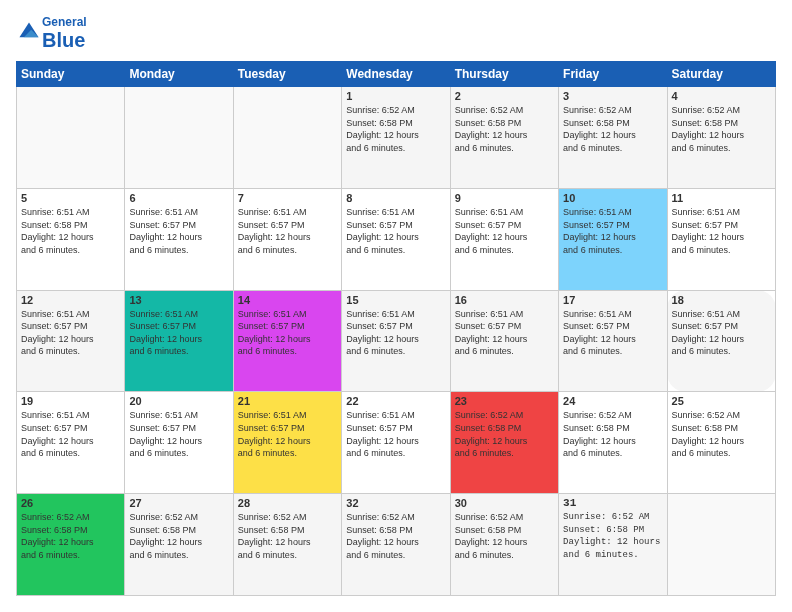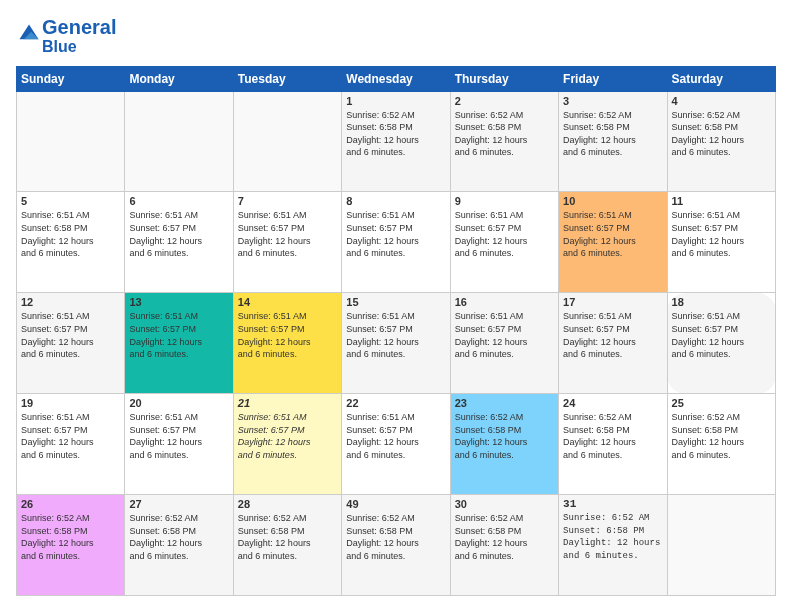--- a/index.html
+++ b/index.html
@@ -96,24 +96,24 @@
 <div class="page">
   <div class="header">
     <div class="logo">
       <div>
         <svg class="logo-icon" viewBox="0 0 30 30">
           <polygon points="15,2 28,22 2,22" fill="#1a5fb4"></polygon>
           <polygon points="18,12 28,22 8,22" fill="#4a9fd4" opacity="0.7"></polygon>
         </svg>
       </div>
       <div>
-        <div style="font-size:20px;font-weight:bold;color:#333;line-height:1.1;">
+        <div style="font-size:12px;font-weight:bold;color:#333;line-height:1.1;">
           <span style="color:#1a5fb4;">General</span>
         </div>
-        <div style="font-size:16px;font-weight:bold;color:#1a5fb4;line-height:1.1;">Blue</div>
+        <div style="font-size:20px;font-weight:bold;color:#1a5fb4;line-height:1.1;">Blue</div>
       </div>
     </div>
     <div class="title-block">
       <div class="month-title"></div>
       <div class="location"></div>
     </div>
   </div>
 
   <table class="calendar">
     <thead>
@@ -190,21 +190,21 @@
 Daylight: 12 hours
 and 6 minutes.</div>
           </td>
           <td style="background: rgb(255, 255, 255);">
             <span class="day-num">9</span>
             <div class="day-info" style="white-space: pre-line;">Sunrise: 6:51 AM
 Sunset: 6:57 PM
 Daylight: 12 hours
 and 6 minutes.</div>
           </td>
-          <td style="background: #fdba74;">
+          <td style="background: #7dd3fc;">
             <span class="day-num">10</span>
             <div class="day-info" style="white-space: pre-line;">Sunrise: 6:51 AM
 Sunset: 6:57 PM
 Daylight: 12 hours
 and 6 minutes.</div>
           </td>
           <td style="background: rgb(255, 255, 255);">
             <span class="day-num">11</span>
             <div class="day-info" style="white-space: pre-line;">Sunrise: 6:51 AM
 Sunset: 6:57 PM
@@ -220,21 +220,21 @@
 Daylight: 12 hours
 and 6 minutes.</div>
           </td>
           <td style="background: #14b8a6;">
             <span class="day-num">13</span>
             <div class="day-info" style="white-space: pre-line;">Sunrise: 6:51 AM
 Sunset: 6:57 PM
 Daylight: 12 hours
 and 6 minutes.</div>
           </td>
-          <td style="background: #fde047;">
+          <td style="background: #d946ef;">
             <span class="day-num">14</span>
             <div class="day-info" style="white-space: pre-line;">Sunrise: 6:51 AM
 Sunset: 6:57 PM
 Daylight: 12 hours
 and 6 minutes.</div>
           </td>
           <td style="background: rgb(245, 245, 245);">
             <span class="day-num">15</span>
             <div class="day-info" style="white-space: pre-line;">Sunrise: 6:51 AM
 Sunset: 6:57 PM
@@ -271,35 +271,35 @@
 Daylight: 12 hours
 and 6 minutes.</div>
           </td>
           <td style="background: rgb(255, 255, 255);">
             <span class="day-num">20</span>
             <div class="day-info" style="white-space: pre-line;">Sunrise: 6:51 AM
 Sunset: 6:57 PM
 Daylight: 12 hours
 and 6 minutes.</div>
           </td>
-          <td style="background: #fef9c3; font-style: italic;">
+          <td style="background: #fde047;">
             <span class="day-num">21</span>
             <div class="day-info" style="white-space: pre-line;">Sunrise: 6:51 AM
 Sunset: 6:57 PM
 Daylight: 12 hours
 and 6 minutes.</div>
           </td>
           <td style="background: rgb(255, 255, 255);">
             <span class="day-num">22</span>
             <div class="day-info" style="white-space: pre-line;">Sunrise: 6:51 AM
 Sunset: 6:57 PM
 Daylight: 12 hours
 and 6 minutes.</div>
           </td>
-          <td style="background: #7dd3fc;">
+          <td style="background: #ef4444;">
             <span class="day-num">23</span>
             <div class="day-info" style="white-space: pre-line;">Sunrise: 6:52 AM
 Sunset: 6:58 PM
 Daylight: 12 hours
 and 6 minutes.</div>
           </td>
           <td style="background: rgb(255, 255, 255); margin-left: 16px;">
             <span class="day-num">24</span>
             <div class="day-info" style="white-space: pre-line;">Sunrise: 6:52 AM
 Sunset: 6:58 PM
@@ -308,21 +308,21 @@
           </td>
           <td style="background: rgb(255, 255, 255);">
             <span class="day-num">25</span>
             <div class="day-info" style="white-space: pre-line;">Sunrise: 6:52 AM
 Sunset: 6:58 PM
 Daylight: 12 hours
 and 6 minutes.</div>
           </td>
         </tr>
         <tr>
-          <td style="background: #f0abfc;">
+          <td style="background: #22c55e;">
             <span class="day-num">26</span>
             <div class="day-info" style="white-space: pre-line;">Sunrise: 6:52 AM
 Sunset: 6:58 PM
 Daylight: 12 hours
 and 6 minutes.</div>
           </td>
           <td style="background: rgb(245, 245, 245);">
             <span class="day-num">27</span>
             <div class="day-info" style="white-space: pre-line;">Sunrise: 6:52 AM
 Sunset: 6:58 PM
@@ -330,21 +330,21 @@
 and 6 minutes.</div>
           </td>
           <td style="background: rgb(245, 245, 245);">
             <span class="day-num">28</span>
             <div class="day-info" style="white-space: pre-line;">Sunrise: 6:52 AM
 Sunset: 6:58 PM
 Daylight: 12 hours
 and 6 minutes.</div>
           </td>
           <td style="background: rgb(245, 245, 245);">
-            <span class="day-num">49</span>
+            <span class="day-num">32</span>
             <div class="day-info" style="white-space: pre-line;">Sunrise: 6:52 AM
 Sunset: 6:58 PM
 Daylight: 12 hours
 and 6 minutes.</div>
           </td>
           <td style="background: rgb(245, 245, 245);">
             <span class="day-num">30</span>
             <div class="day-info" style="white-space: pre-line;">Sunrise: 6:52 AM
 Sunset: 6:58 PM
 Daylight: 12 hours

